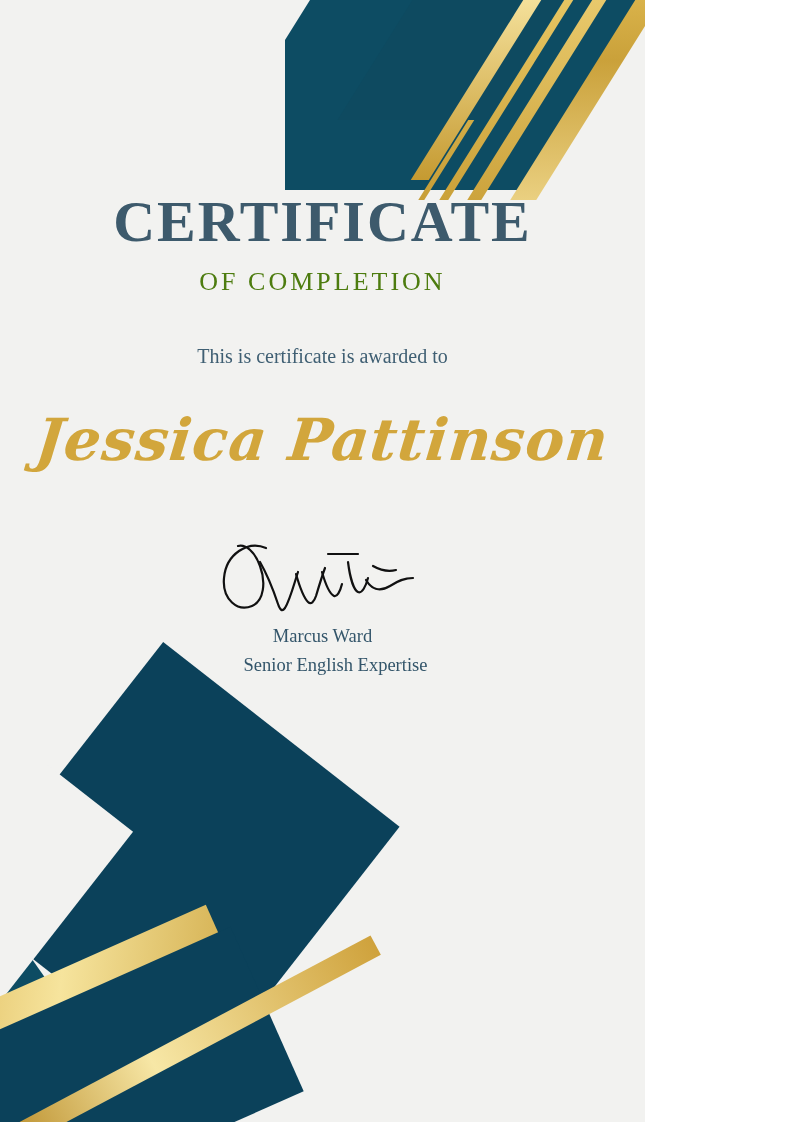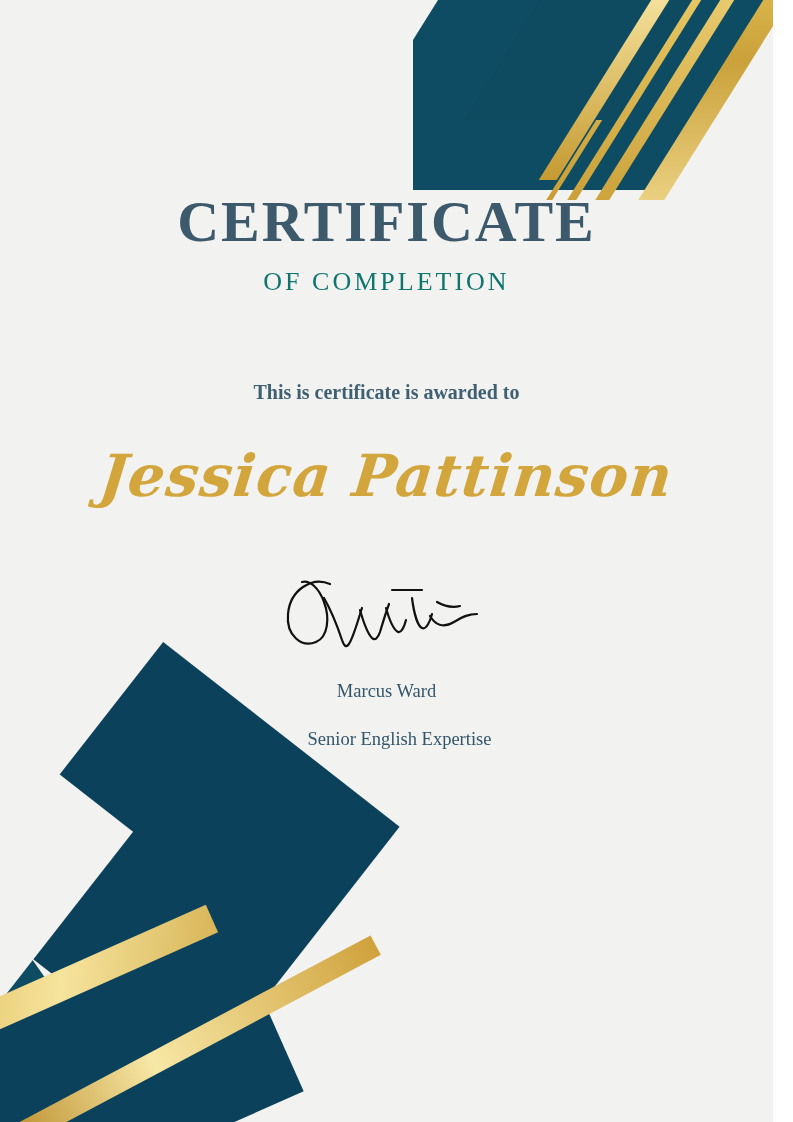--- a/index.html
+++ b/index.html
@@ -2,21 +2,21 @@
 <html><head>
 <meta charset="utf-8">
 <style>
   html, body {
     margin: 0;
     padding: 0;
     background: #ffffff;
   }
   .certificate {
     position: relative;
-    width: 773px;
+    width: 645px;
     height: 1122px;
     overflow: hidden;
     background: #f2f2f0;
     font-family: "Liberation Serif", serif;
   }
 
   
   .tr-deco {
     position: absolute;
     top: 0;
@@ -186,27 +186,26 @@
     font-size: 58px;
     letter-spacing: 2px;
     font-weight: bold;
     color: #3d5a6c;
     font-family: "Liberation Serif", serif;
   }
   .subtitle {
     margin-top: 12px;
     font-size: 26px;
     letter-spacing: 3px;
-    color: #0f766e;
+    color: #4d7c0f;
   }
   .awarded-to {
-    margin-top: 84px;
+    margin-top: 48px;
     font-size: 20px;
     color: #3f5f73;
-    font-weight: bold;
   }
   .recipient {
     margin-top: 38px;
     font-size: 58px;
     color: #d2a63c;
     font-style: italic;
     font-family: "DejaVu Serif", serif;
     font-weight: bold;
     letter-spacing: 1px;
     transform: skewX(-6deg);
@@ -217,21 +216,20 @@
     text-align: center;
     font-size: 20.5px;
     line-height: 30px;
     color: #3f5f73;
   }
   .signature-block {
     margin-top: 58px;
     display: flex;
     flex-direction: column;
     align-items: center;
-    gap: 19px;
   }
   .signature-mark {
     height: 86px;
     width: 230px;
     display: block;
   }
   .sig-name {
     margin-top: 8px;
     font-size: 18.5px;
     color: #33556a;

